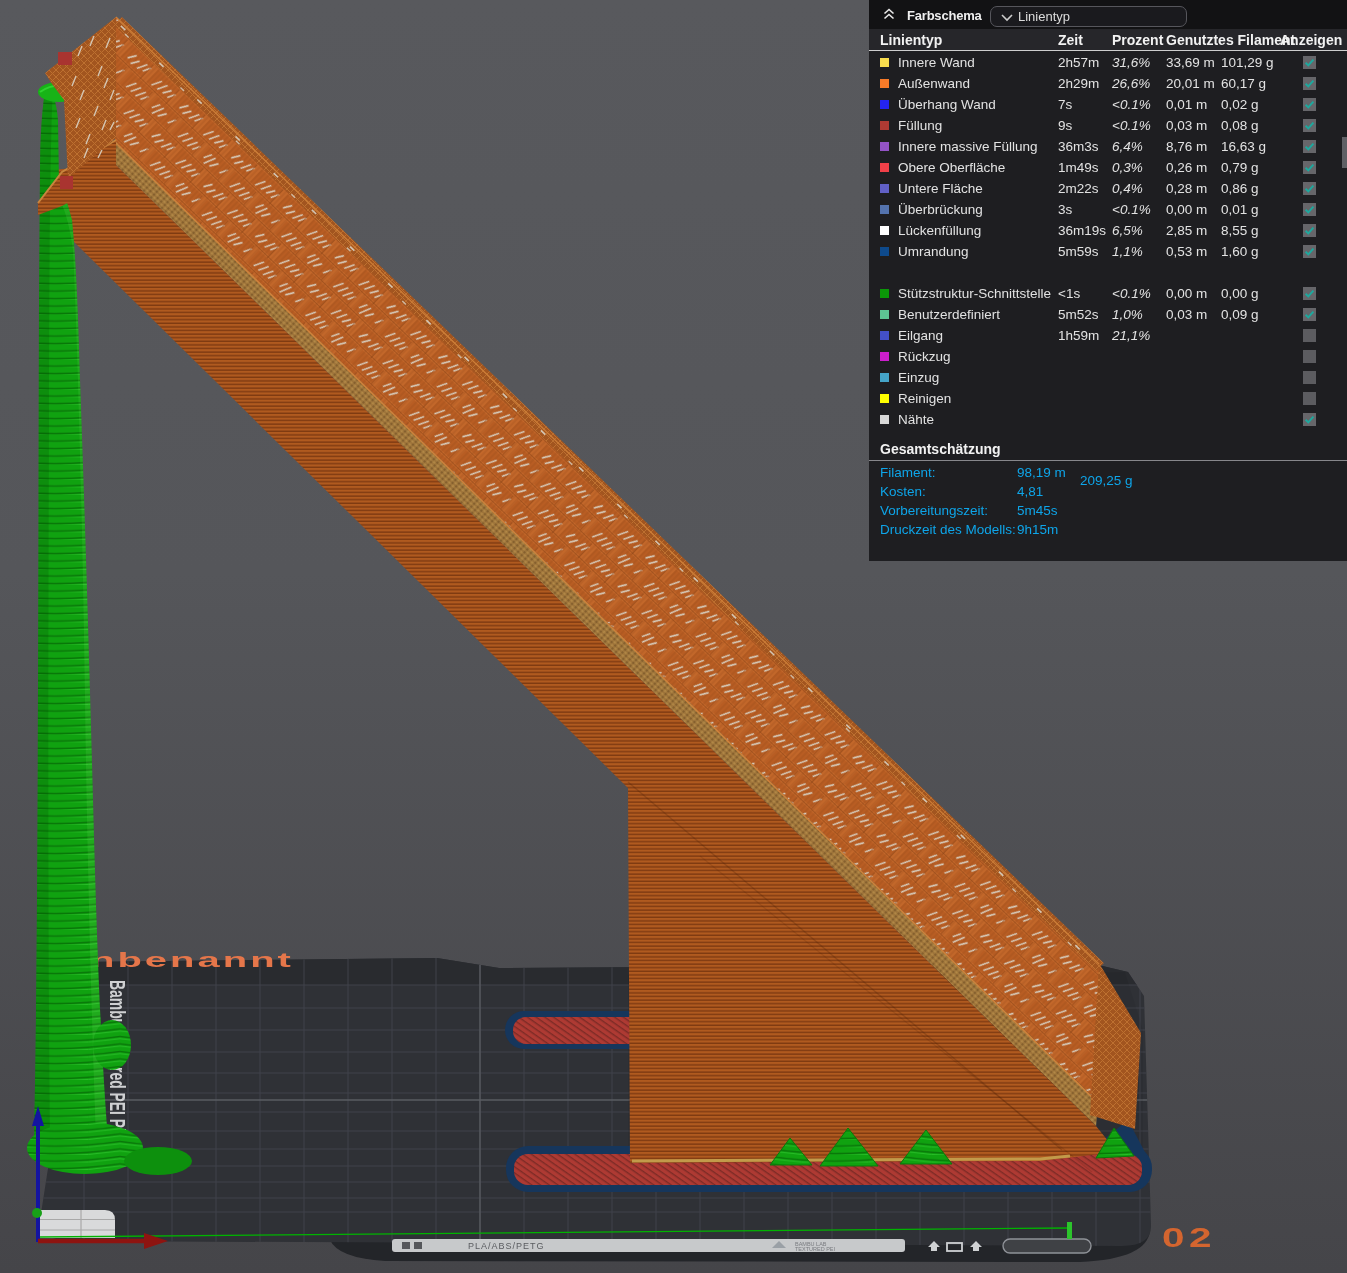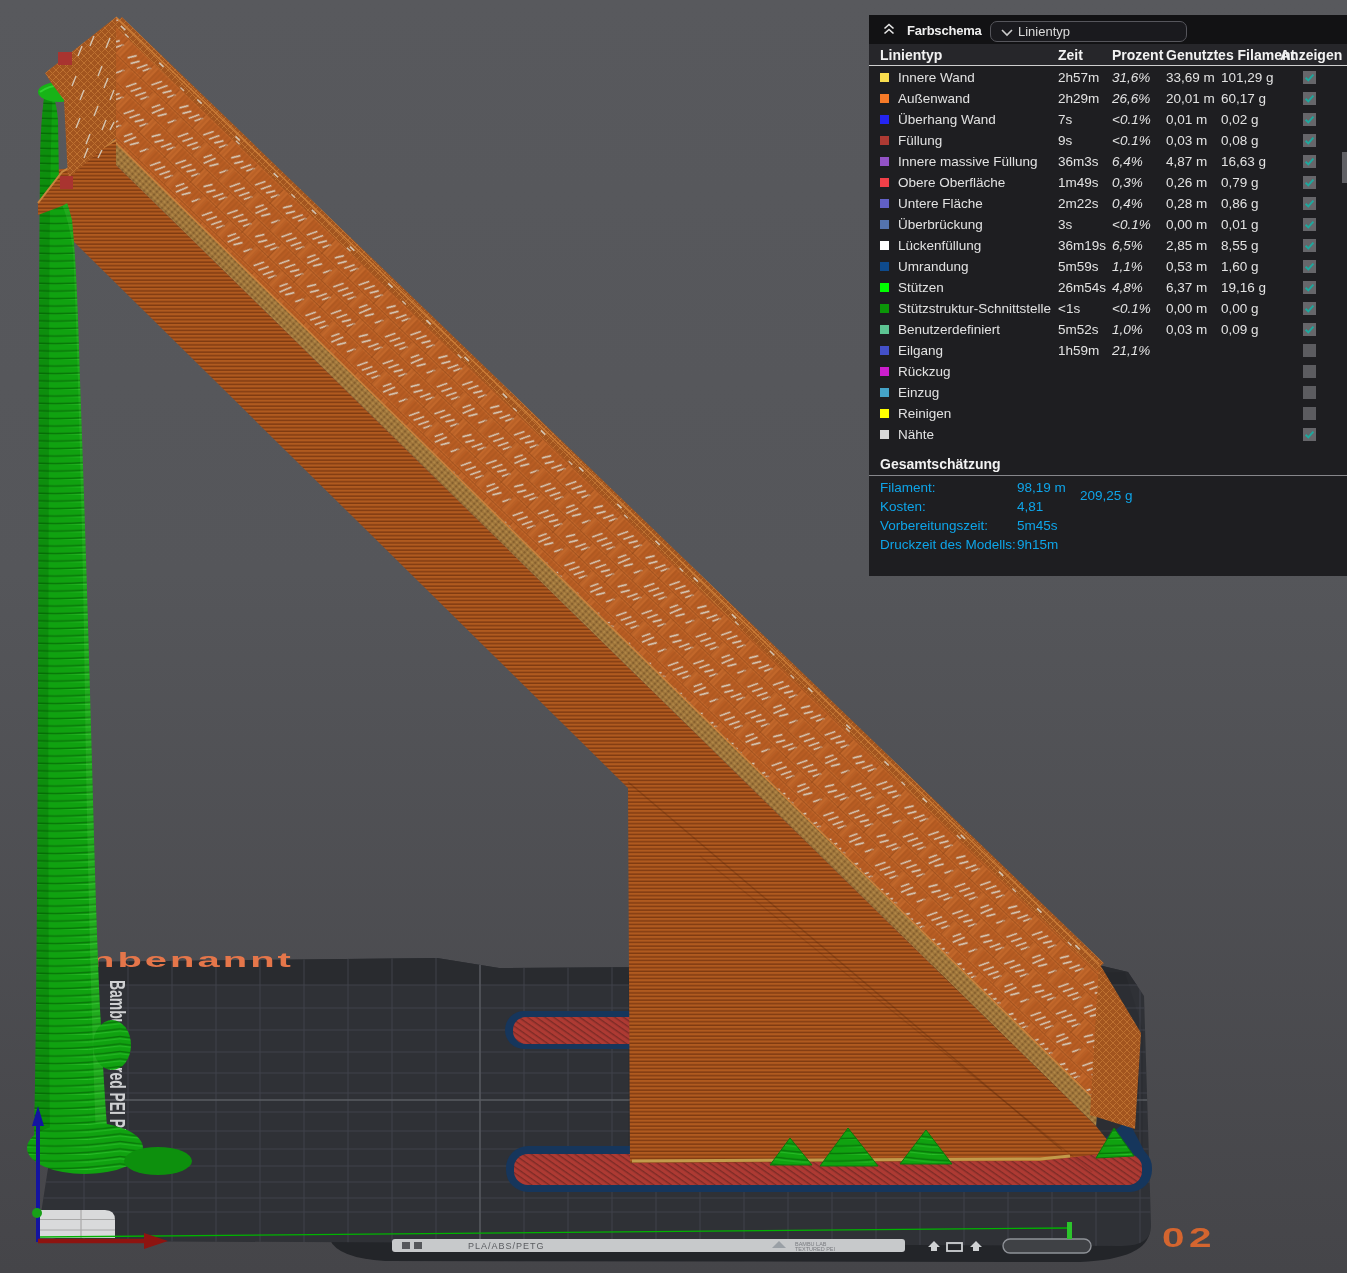--- a/index.html
+++ b/index.html
@@ -1,17 +1,17 @@
 <!DOCTYPE html>
 <html><head><meta charset="utf-8">
 <style>
 * { margin:0; padding:0; box-sizing:border-box; }
 html,body { width:1347px; height:1273px; overflow:hidden; font-family:"Liberation Sans", sans-serif; }
 body { background:linear-gradient(180deg,#58595d 0%,#55565a 45%,#454549 100%); position:relative; }
-.panel { position:absolute; left:869px; top:0; width:478px; height:561px; background:#1e1e21; z-index:5;margin-top:15px; }
+.panel { position:absolute; left:869px; top:0; width:478px; height:561px; background:#1e1e21; z-index:5; }
 .ptop { position:absolute; left:0; top:0; width:100%; height:29px; background:#121214; }
 .chev { position:absolute; left:12px; top:6px; }
 .ptitle { position:absolute; left:38px; top:8px; font-size:13px; font-weight:bold; color:#efefef; letter-spacing:-0.2px; }
 .dd { position:absolute; left:121px; top:6px; width:197px; height:21px; background:#1a1a1e; border:1px solid #56565c; border-radius:7px; color:#dcdcdc; font-size:13px; line-height:19px; }
 .dd span { margin-left:27px; }
 .ddc { position:absolute; left:8px; top:3px; }
 .phead { position:absolute; left:0; top:29px; width:100%; height:22px; background:#26262a; border-bottom:1px solid #cecece; color:#f2f2f2; font-size:14px; font-weight:bold; }
 .phead span { position:absolute; top:3px; }
 .r { position:absolute; left:0; height:21px; width:100%; font-size:13.5px; color:#e2e2e2; }
 .sw { position:absolute; left:11px; top:6px; width:9px; height:9px; }
@@ -271,21 +271,21 @@
       <span class="cb"><svg width="13" height="13" viewBox="0 0 13 13">
           <rect width="13" height="13" fill="#66666a"></rect>
           <path d="M2.6 6.8 L5.3 9.4 L10.4 3.6" stroke="#1da99e" stroke-width="2" fill="none"></path>
         </svg></span>
     </div>
 <div class="r" style="top:136px">
       <span class="sw" style="background:#9353C6"></span>
       <span class="nm">Innere massive Füllung</span>
       <span class="c1">36m3s</span>
       <span class="c2">6,4%</span>
-      <span class="c3">4,87 m</span>
+      <span class="c3">8,76 m</span>
       <span class="c4">16,63 g</span>
       <span class="cb"><svg width="13" height="13" viewBox="0 0 13 13">
           <rect width="13" height="13" fill="#66666a"></rect>
           <path d="M2.6 6.8 L5.3 9.4 L10.4 3.6" stroke="#1da99e" stroke-width="2" fill="none"></path>
         </svg></span>
     </div>
 <div class="r" style="top:157px">
       <span class="sw" style="background:#F04048"></span>
       <span class="nm">Obere Oberfläche</span>
       <span class="c1">1m49s</span>
@@ -338,32 +338,20 @@
       <span class="nm">Umrandung</span>
       <span class="c1">5m59s</span>
       <span class="c2">1,1%</span>
       <span class="c3">0,53 m</span>
       <span class="c4">1,60 g</span>
       <span class="cb"><svg width="13" height="13" viewBox="0 0 13 13">
           <rect width="13" height="13" fill="#66666a"></rect>
           <path d="M2.6 6.8 L5.3 9.4 L10.4 3.6" stroke="#1da99e" stroke-width="2" fill="none"></path>
         </svg></span>
     </div>
-<div class="r" style="top:262px">
-      <span class="sw" style="background:#00FF00"></span>
-      <span class="nm">Stützen</span>
-      <span class="c1">26m54s</span>
-      <span class="c2">4,8%</span>
-      <span class="c3">6,37 m</span>
-      <span class="c4">19,16 g</span>
-      <span class="cb"><svg width="13" height="13" viewBox="0 0 13 13">
-          <rect width="13" height="13" fill="#66666a"></rect>
-          <path d="M2.6 6.8 L5.3 9.4 L10.4 3.6" stroke="#1da99e" stroke-width="2" fill="none"></path>
-        </svg></span>
-    </div>
 <div class="r" style="top:283px">
       <span class="sw" style="background:#0B9608"></span>
       <span class="nm">Stützstruktur-Schnittstelle</span>
       <span class="c1">&lt;1s</span>
       <span class="c2">&lt;0.1%</span>
       <span class="c3">0,00 m</span>
       <span class="c4">0,00 g</span>
       <span class="cb"><svg width="13" height="13" viewBox="0 0 13 13">
           <rect width="13" height="13" fill="#66666a"></rect>
           <path d="M2.6 6.8 L5.3 9.4 L10.4 3.6" stroke="#1da99e" stroke-width="2" fill="none"></path>

